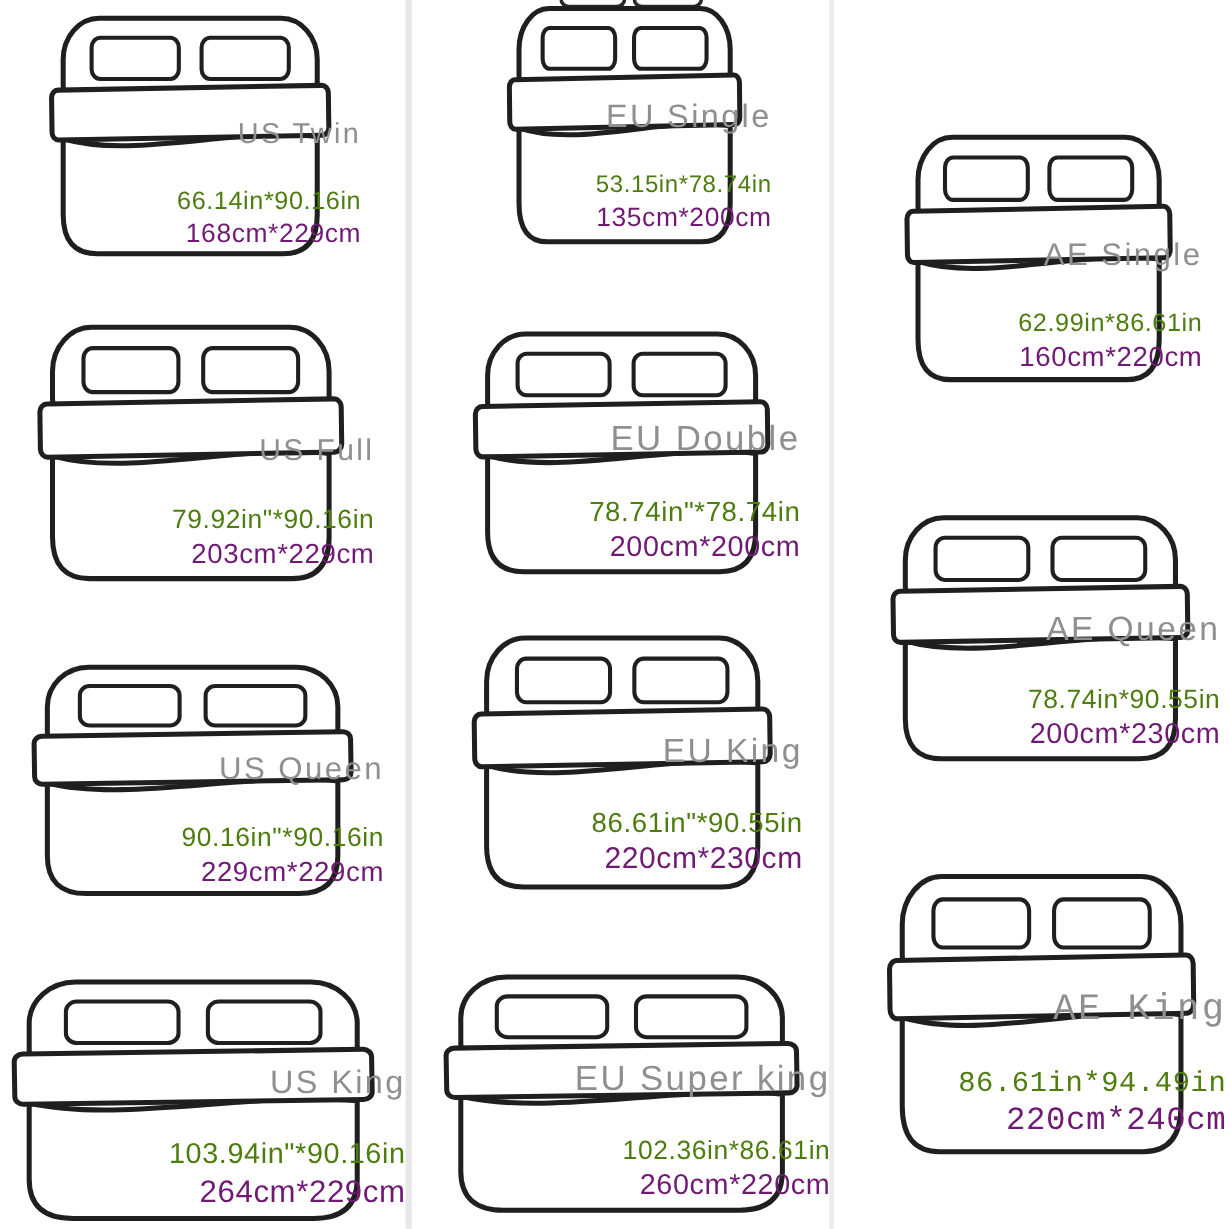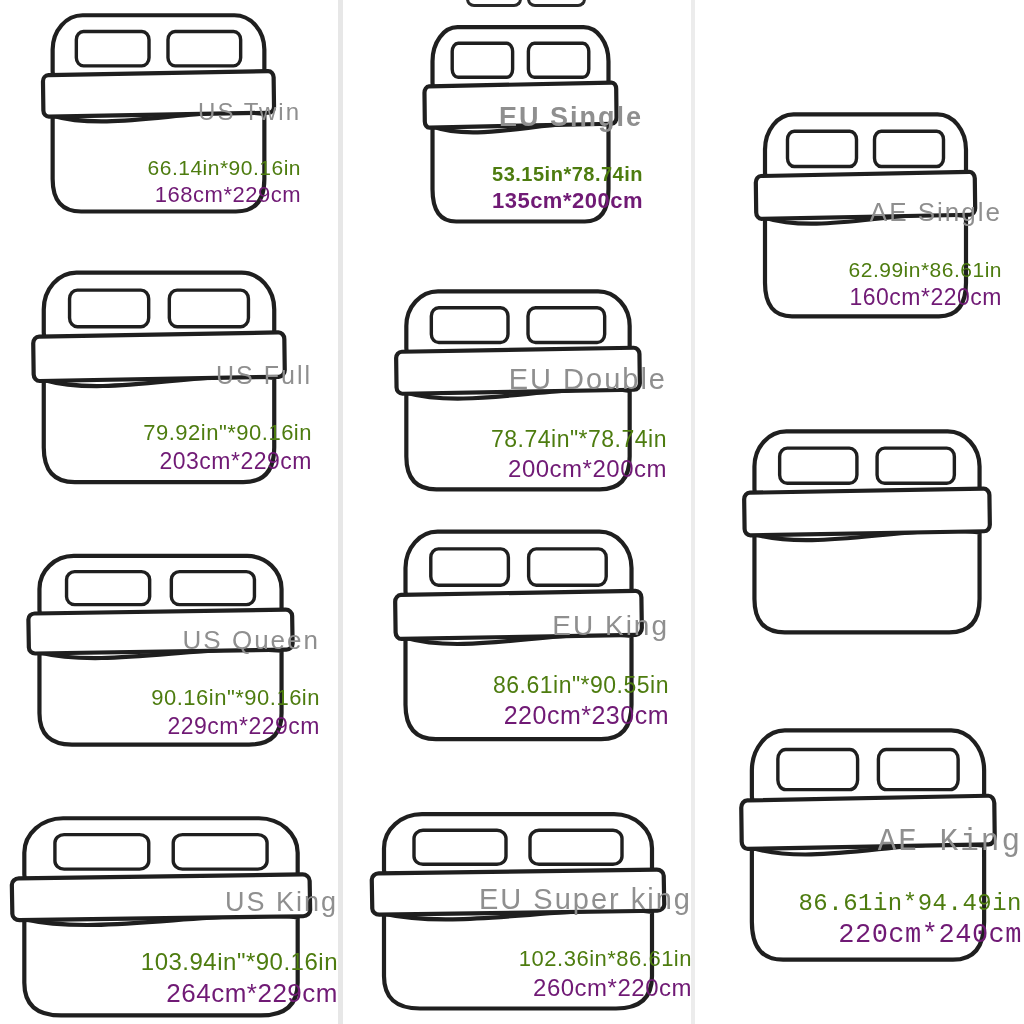--- a/index.html
+++ b/index.html
@@ -100,38 +100,38 @@
       <rect x="4" y="72" width="292" height="46" rx="7" stroke-width="4.2" vector-effect="non-scaling-stroke" transform="rotate(-0.9 150 95)"></rect>
     </g>
   </svg>
   <div class="bed-label">
     <div class="bed-name">US King</div>
     <div class="bed-inches">103.94in"*90.16in</div>
     <div class="bed-cm">264cm*229cm</div>
   </div>
 </div>
 
-<div class="bed" style="left:422px; top:20px; width:197px; height:206px;font-weight:bold; --fn:27px; --fd:20px; --fc:22px; --tb:13px;">
+<div class="bed" style="left:422px; top:0; width:197px; height:206px; --fn:27px; --fd:20px; --fc:22px; --tb:13px;">
   <svg viewBox="0 0 300 230" preserveAspectRatio="none">
     <g stroke="#1f1f1f" fill="#ffffff">
       <rect x="16" y="8" width="268" height="100" rx="38" stroke-width="4.2" vector-effect="non-scaling-stroke"></rect>
       <path d="M 16 119 C 90 138, 200 108, 284 117 L 284 189 Q 284 225 248 225 L 52 225 Q 16 225 16 189 Z" stroke-width="4.2" vector-effect="non-scaling-stroke"></path>
       <rect x="46" y="26" width="92" height="38" rx="9" stroke-width="3.4" vector-effect="non-scaling-stroke"></rect>
       <rect x="162" y="26" width="92" height="38" rx="9" stroke-width="3.4" vector-effect="non-scaling-stroke"></rect>
       <rect x="4" y="72" width="292" height="46" rx="7" stroke-width="4.2" vector-effect="non-scaling-stroke" transform="rotate(-0.9 150 95)"></rect>
     </g>
   </svg>
   <div class="bed-label">
     <div class="bed-name">EU Single</div>
     <div class="bed-inches">53.15in*78.74in</div>
     <div class="bed-cm">135cm*200cm</div>
   </div>
 </div>
 
-<div class="bed" style="left:393px; top:284px; width:250px; height:210px; --fn:29px; --fd:23px; --fc:24px; --tb:12px;">
+<div class="bed" style="left:393px; top:271px; width:250px; height:210px; --fn:29px; --fd:23px; --fc:24px; --tb:12px;">
   <svg viewBox="0 0 300 230" preserveAspectRatio="none">
     <g stroke="#1f1f1f" fill="#ffffff">
       <rect x="16" y="8" width="268" height="100" rx="38" stroke-width="4.2" vector-effect="non-scaling-stroke"></rect>
       <path d="M 16 119 C 90 138, 200 108, 284 117 L 284 189 Q 284 225 248 225 L 52 225 Q 16 225 16 189 Z" stroke-width="4.2" vector-effect="non-scaling-stroke"></path>
       <rect x="46" y="26" width="92" height="38" rx="9" stroke-width="3.4" vector-effect="non-scaling-stroke"></rect>
       <rect x="162" y="26" width="92" height="38" rx="9" stroke-width="3.4" vector-effect="non-scaling-stroke"></rect>
       <rect x="4" y="72" width="292" height="46" rx="7" stroke-width="4.2" vector-effect="non-scaling-stroke" transform="rotate(-0.9 150 95)"></rect>
     </g>
   </svg>
   <div class="bed-label">
@@ -195,20 +195,25 @@
 <div class="bed" style="left:741px; top:424px; width:252px; height:213px; --fn:28px; --fd:22px; --fc:24px; --tb:12px;">
   <svg viewBox="0 0 300 230" preserveAspectRatio="none">
     <g stroke="#1f1f1f" fill="#ffffff">
       <rect x="16" y="8" width="268" height="100" rx="38" stroke-width="4.2" vector-effect="non-scaling-stroke"></rect>
       <path d="M 16 119 C 90 138, 200 108, 284 117 L 284 189 Q 284 225 248 225 L 52 225 Q 16 225 16 189 Z" stroke-width="4.2" vector-effect="non-scaling-stroke"></path>
       <rect x="46" y="26" width="92" height="38" rx="9" stroke-width="3.4" vector-effect="non-scaling-stroke"></rect>
       <rect x="162" y="26" width="92" height="38" rx="9" stroke-width="3.4" vector-effect="non-scaling-stroke"></rect>
       <rect x="4" y="72" width="292" height="46" rx="7" stroke-width="4.2" vector-effect="non-scaling-stroke" transform="rotate(-0.9 150 95)"></rect>
     </g>
   </svg>
+  <div class="bed-label">
+    <div class="bed-name">AE Queen</div>
+    <div class="bed-inches">78.74in*90.55in</div>
+    <div class="bed-cm">200cm*230cm</div>
+  </div>
 </div>
 
 <div class="bed" style="left:738px; top:722px; width:260px; height:243px;font-family:Liberation Mono, monospace; --fn:31px; --fd:24px; --fc:27px; --tb:15px;">
   <svg viewBox="0 0 300 230" preserveAspectRatio="none">
     <g stroke="#1f1f1f" fill="#ffffff">
       <rect x="16" y="8" width="268" height="100" rx="38" stroke-width="4.2" vector-effect="non-scaling-stroke"></rect>
       <path d="M 16 119 C 90 138, 200 108, 284 117 L 284 189 Q 284 225 248 225 L 52 225 Q 16 225 16 189 Z" stroke-width="4.2" vector-effect="non-scaling-stroke"></path>
       <rect x="46" y="26" width="92" height="38" rx="9" stroke-width="3.4" vector-effect="non-scaling-stroke"></rect>
       <rect x="162" y="26" width="92" height="38" rx="9" stroke-width="3.4" vector-effect="non-scaling-stroke"></rect>
       <rect x="4" y="72" width="292" height="46" rx="7" stroke-width="4.2" vector-effect="non-scaling-stroke" transform="rotate(-0.9 150 95)"></rect>

